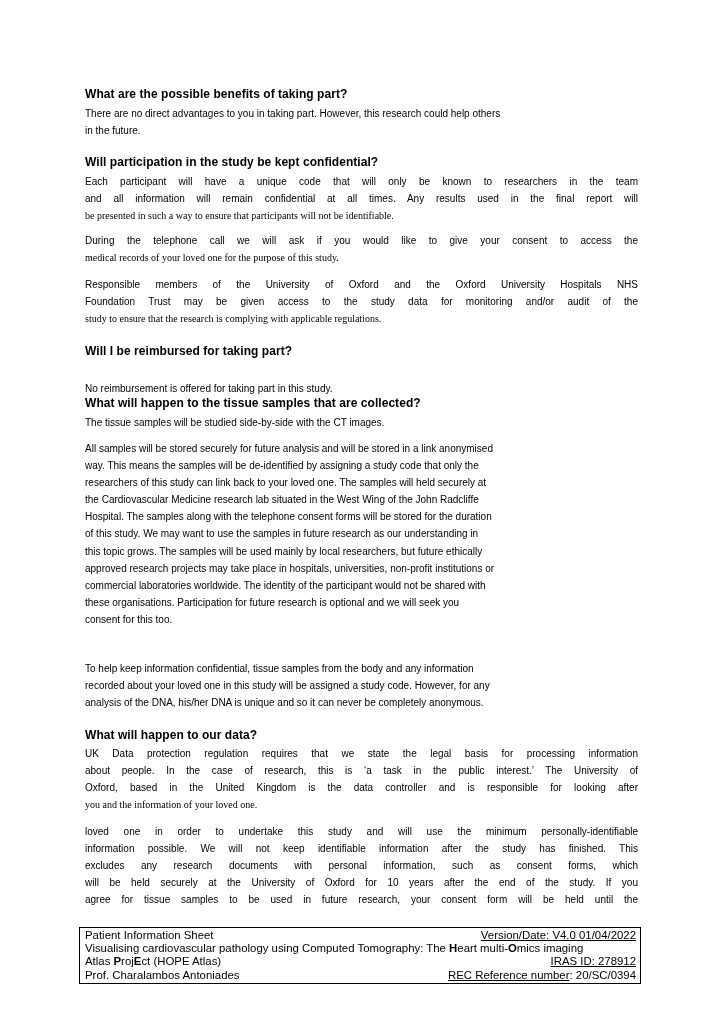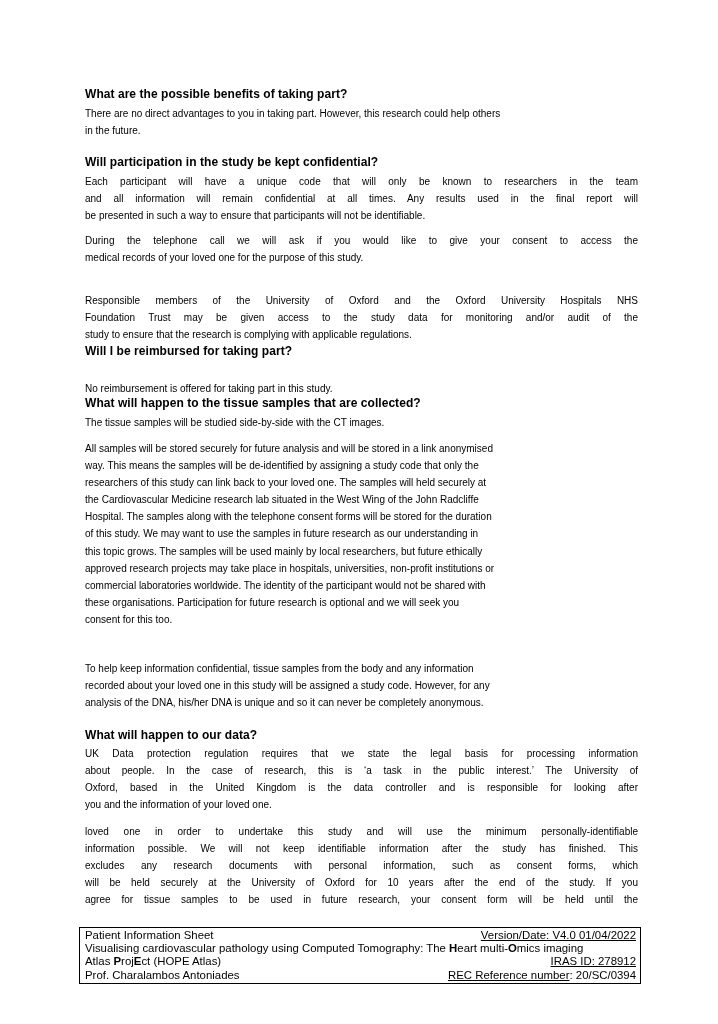--- a/index.html
+++ b/index.html
@@ -12,21 +12,21 @@
     position: absolute; left: 0; font-weight: bold; font-size: 12px;
     line-height: 17px; white-space: nowrap; letter-spacing: 0.05px;
   }
   .p {
     position: absolute; left: 0; width: 553px; font-size: 10px;
     line-height: 17.1px;
   }
   .p.just { text-align: justify; }
   .line { display: block; white-space: nowrap; }
   .just .line { text-align: justify; text-align-last: justify; white-space: normal; }
-  .just .line.last { text-align-last: left; }
+  .just .line.last { text-align-last: left; font-family: Liberation Serif, serif; }
   .footer {
     position: absolute; left: 79px; top: 927px; width: 562px; height: 57px;
     border: 1px solid #000; border-top: 1.5px solid #000; box-sizing: border-box;
     font-size: 11.4px; line-height: 13.2px; padding: 1px 4px 8px 5px;
   }
   .frow { display: flex; justify-content: space-between; white-space: nowrap; }
   .u { text-decoration: underline; }
   b { font-weight: bold; }
 </style>
 </head>
@@ -43,21 +43,21 @@
   <div class="h" style="top:154px">Will participation in the study be kept confidential?</div>
   <div class="p just" style="top:173px">
     <span class="line">Each participant will have a unique code that will only be known to researchers in the team</span>
     <span class="line">and all information will remain confidential at all times. Any results used in the final report will</span>
     <span class="line last">be presented in such a way to ensure that participants will not be identifiable.</span>
   </div>
   <div class="p just" style="top:232px">
     <span class="line">During the telephone call we will ask if you would like to give your consent to access the</span>
     <span class="line last">medical records of your loved one for the purpose of this study.</span>
   </div>
-  <div class="p just" style="top:292px">
+  <div class="p just" style="top:276px">
     <span class="line">Responsible members of the University of Oxford and the Oxford University Hospitals NHS</span>
     <span class="line">Foundation Trust may be given access to the study data for monitoring and/or audit of the</span>
     <span class="line last">study to ensure that the research is complying with applicable regulations.</span>
   </div>
 
   <div class="h" style="top:343px">Will I be reimbursed for taking part?</div>
   <div class="p" style="top:380px">
     <span class="line">No reimbursement is offered for taking part in this study.</span>
   </div>
 

